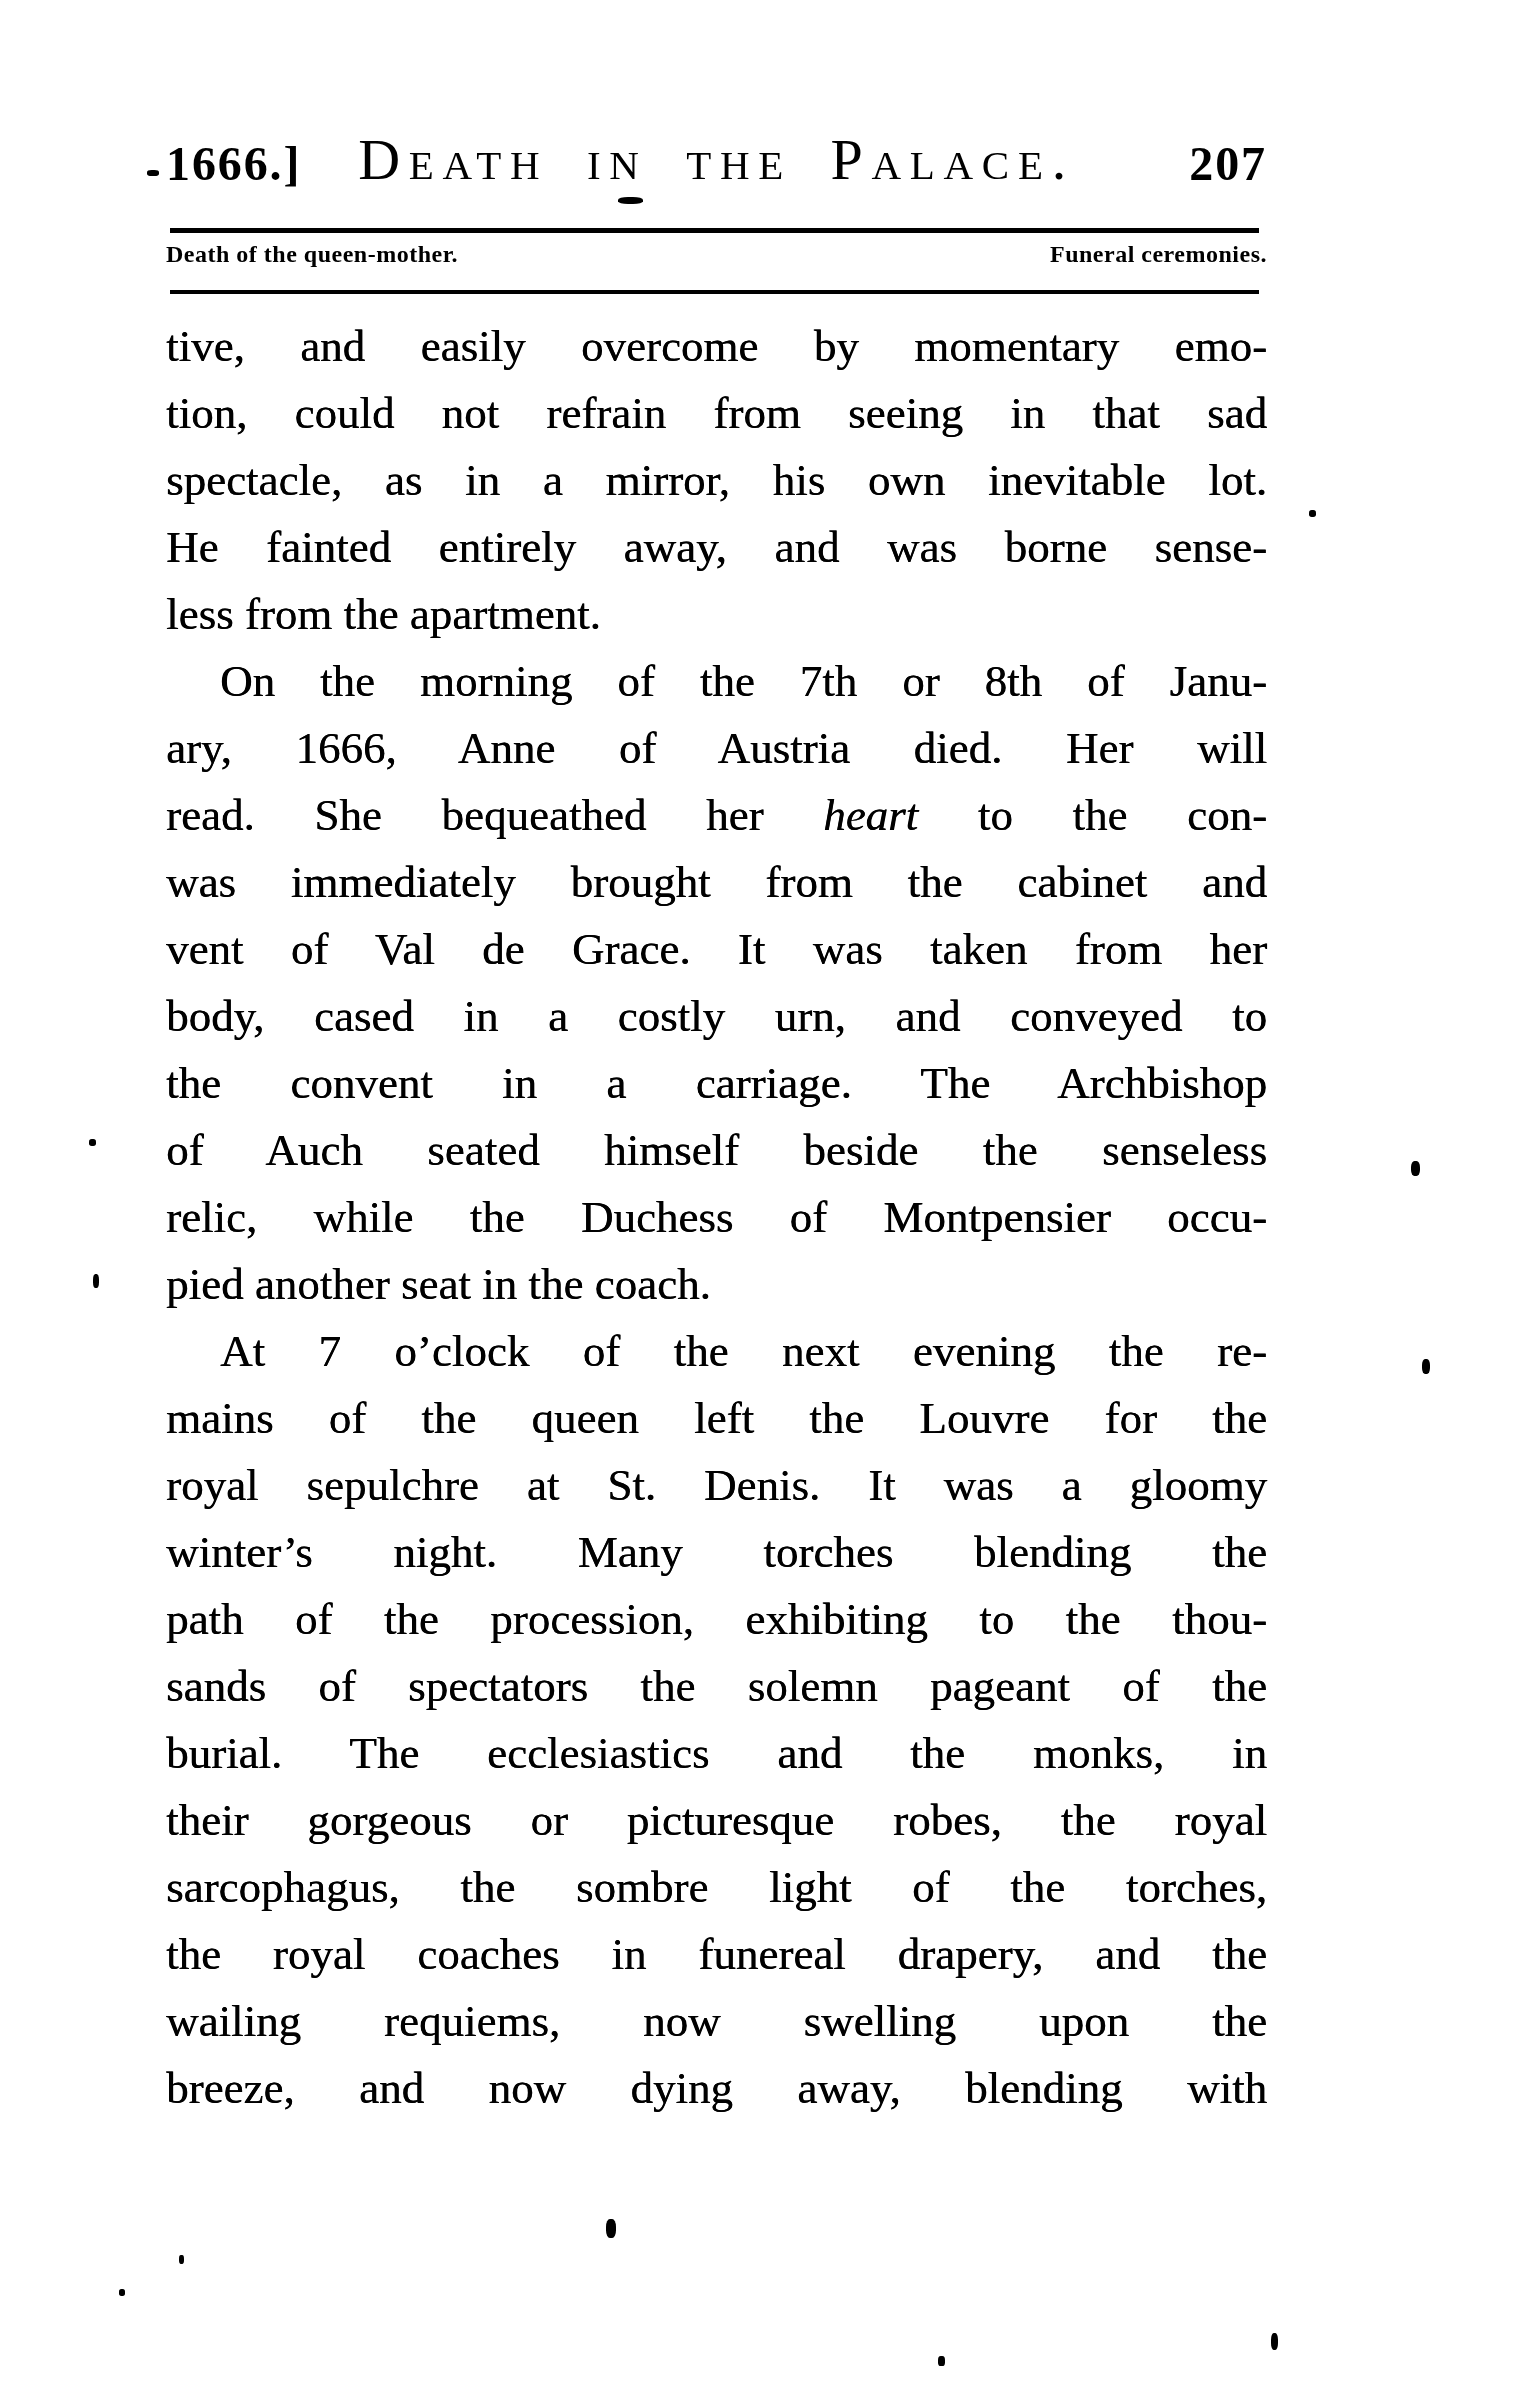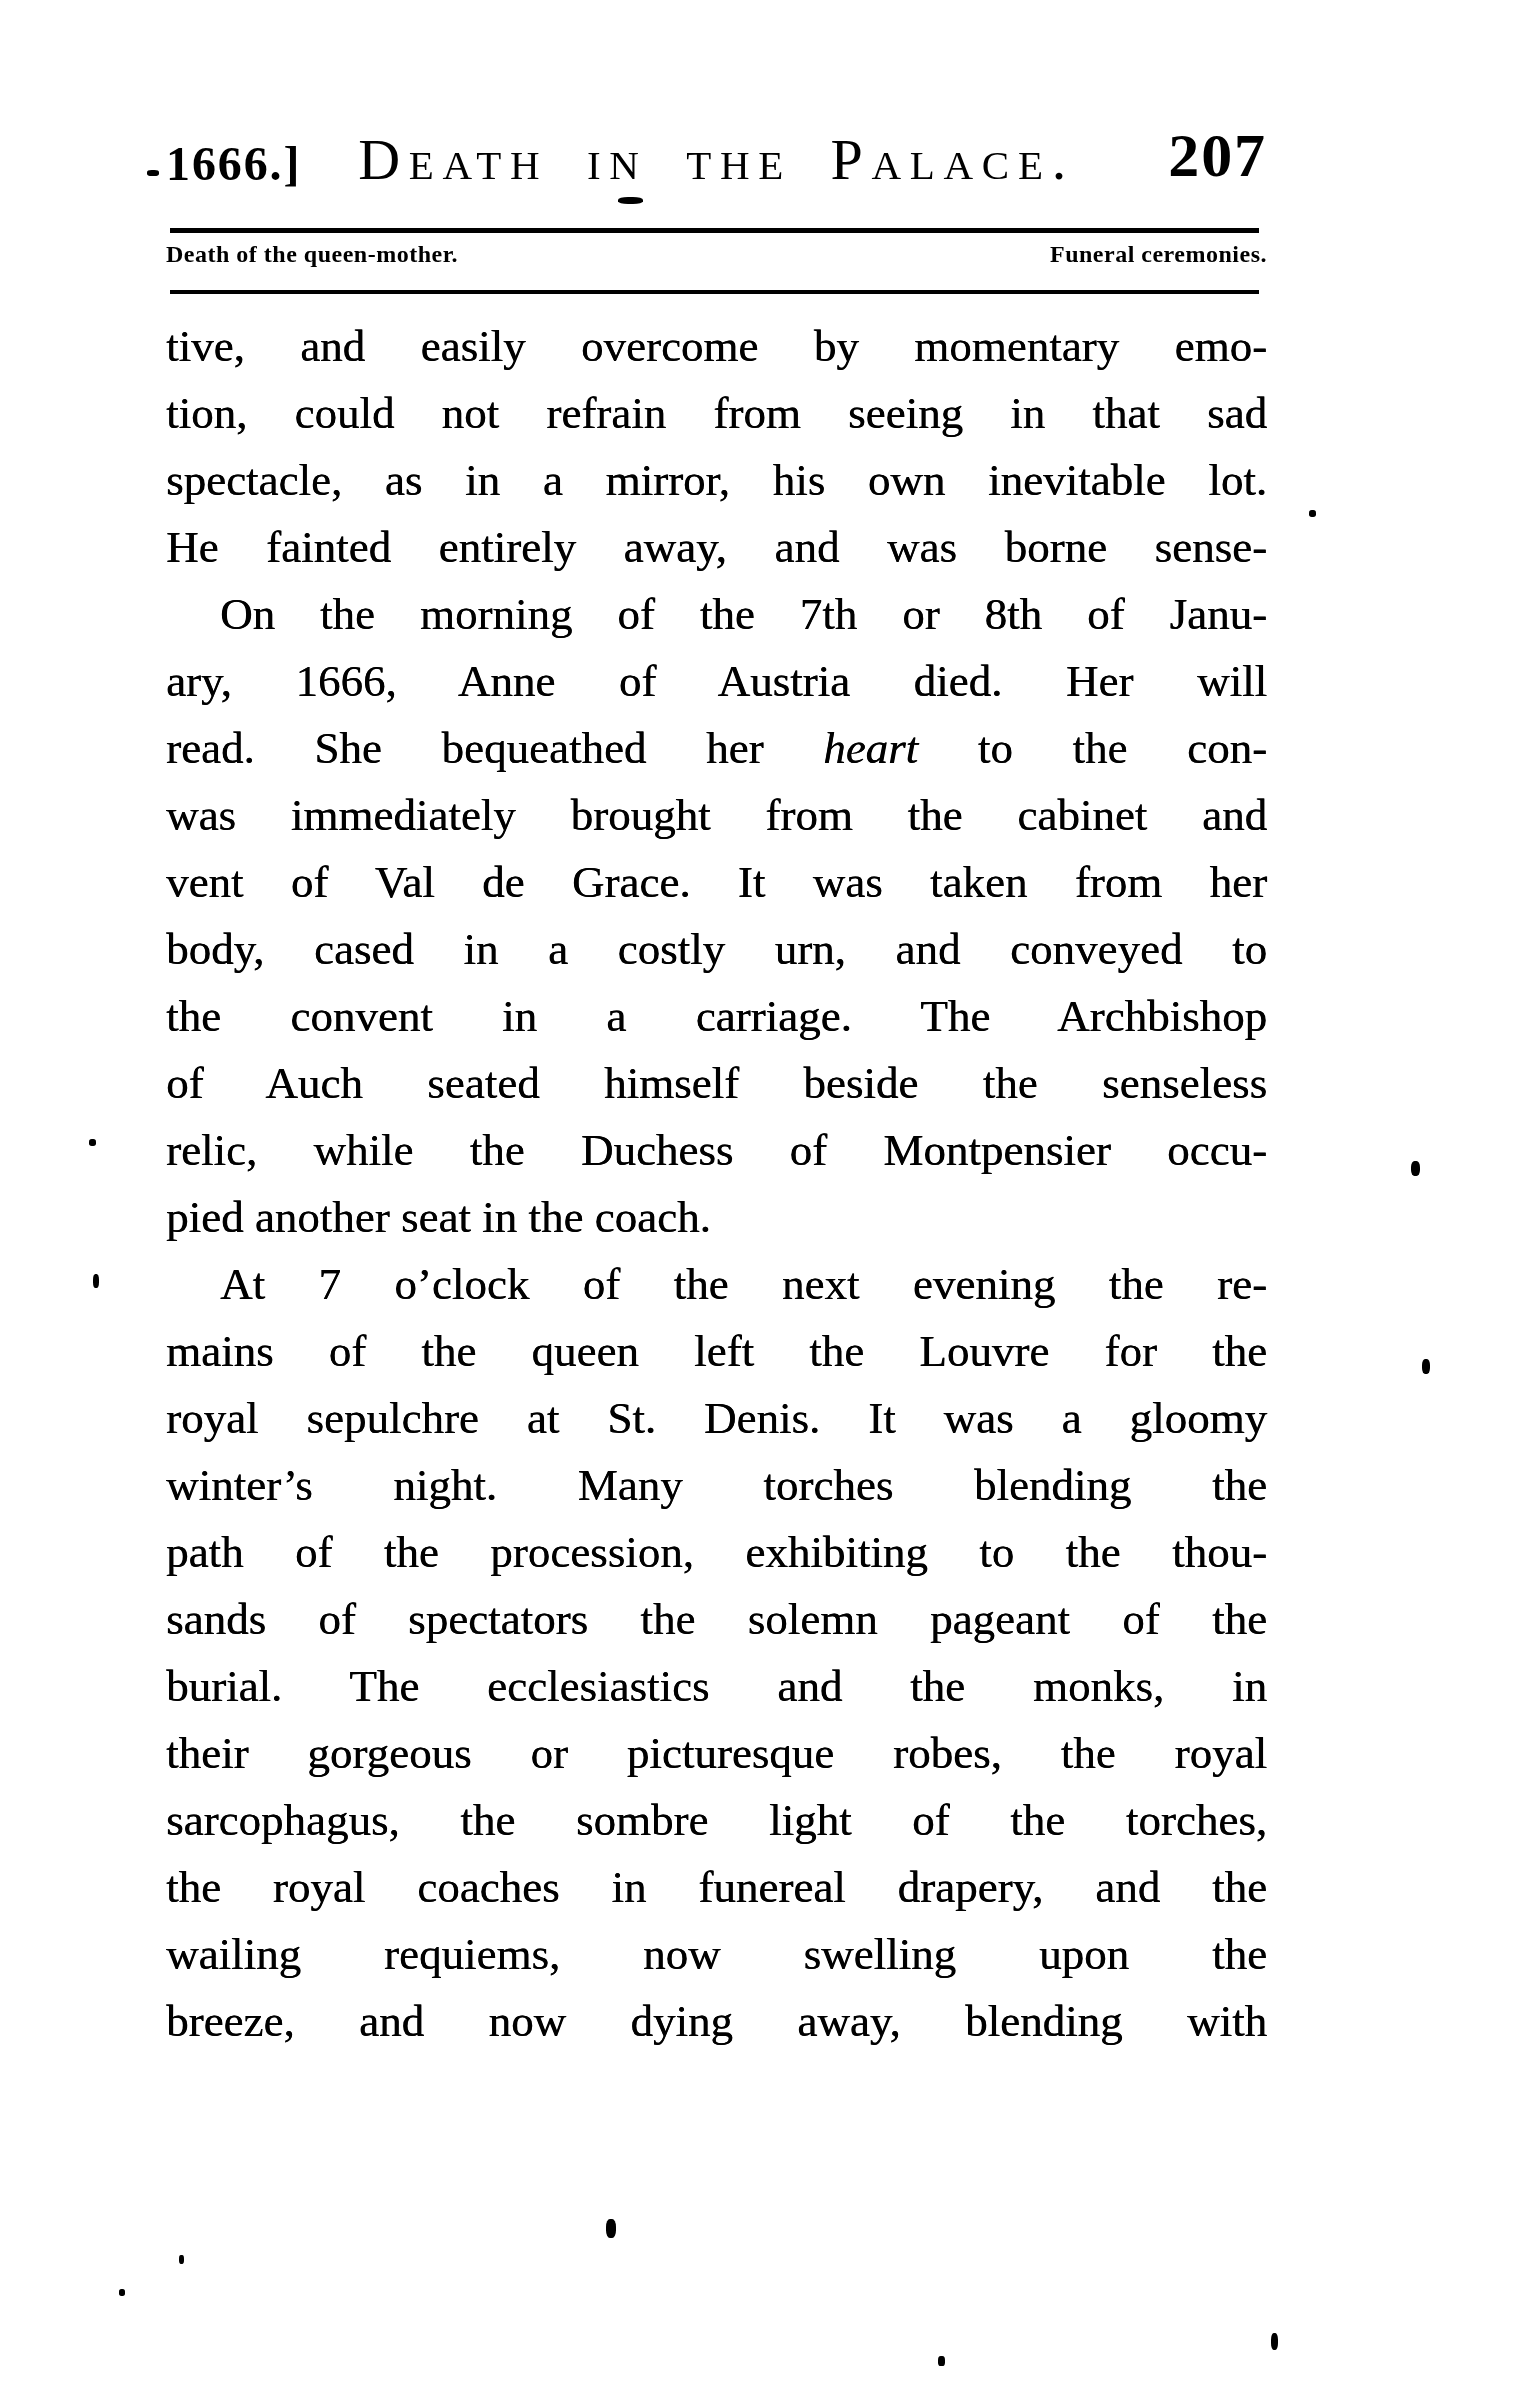--- a/index.html
+++ b/index.html
@@ -20,21 +20,21 @@
     font-size: 48px; font-weight: bold; letter-spacing: 1.9px; margin-top: 12px;
   }
   .title {
     position: absolute; left: 50%; transform: translateX(-50%); bottom: 0;
     font-variant: small-caps;
     font-size: 58px; letter-spacing: 8.7px; word-spacing: 15.4px;
     white-space: nowrap;
   }
   .pageno {
     position: absolute; right: 0; bottom: 1.9px;
-    font-size: 62px; font-weight: bold; letter-spacing: 1.9px; margin-left: 32px;
+    font-size: 48px; font-weight: bold; letter-spacing: 1.9px; margin-left: 32px;
   }
 
   .rule { position: absolute; left: 170px; width: 1089px; background: #000; }
   .rule-top { top: 228px; height: 4.8px; }
   .rule-bottom { top: 290px; height: 3.9px; }
 
   
   .runheads {
     position: absolute; left: 166px; top: 241px; width: 1101px;
     display: flex; justify-content: space-between; align-items: baseline;
@@ -75,20 +75,21 @@
   </div>
 
   <div class="rule rule-bottom"></div>
 
   <div class="body-text">
       <div class="paragraph">
         <div class="line">tive, and easily overcome by momentary emo-</div>
         <div class="line">tion, could not refrain from seeing in that sad</div>
         <div class="line">spectacle, as in a mirror, his own inevitable lot.</div>
         <div class="line">He fainted entirely away, and was borne sense-</div>
+        <div class="line no-just">less from the apartment.</div>
       </div>
       <div class="paragraph">
         <div class="line indent">On the morning of the 7th or 8th of Janu-</div>
         <div class="line">ary, 1666, Anne of Austria died.  Her will</div>
         <div class="line">read.  She bequeathed her <i>heart</i> to the con-</div>
         <div class="line">was immediately brought from the cabinet and</div>
         <div class="line">vent of Val de Grace.  It was taken from her</div>
         <div class="line">body, cased in a costly urn, and conveyed to</div>
         <div class="line">the convent in a carriage.  The Archbishop</div>
         <div class="line">of Auch seated himself beside the senseless</div>

